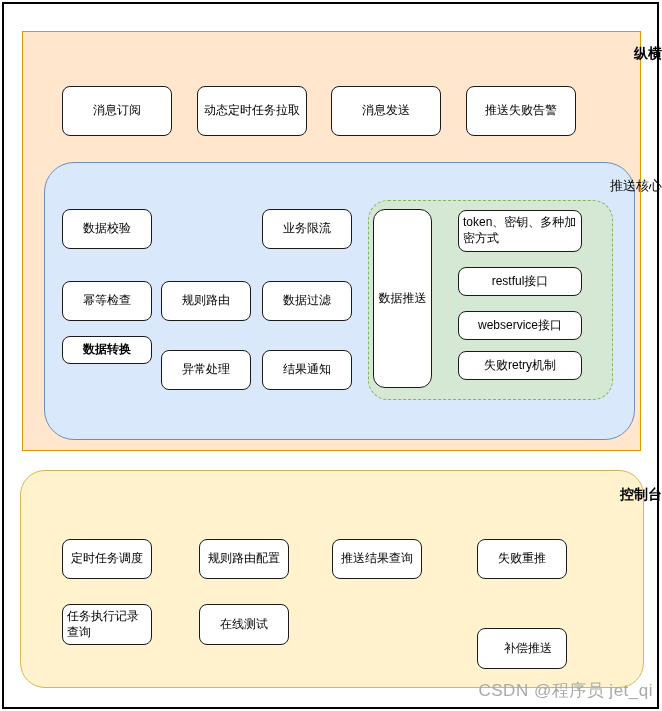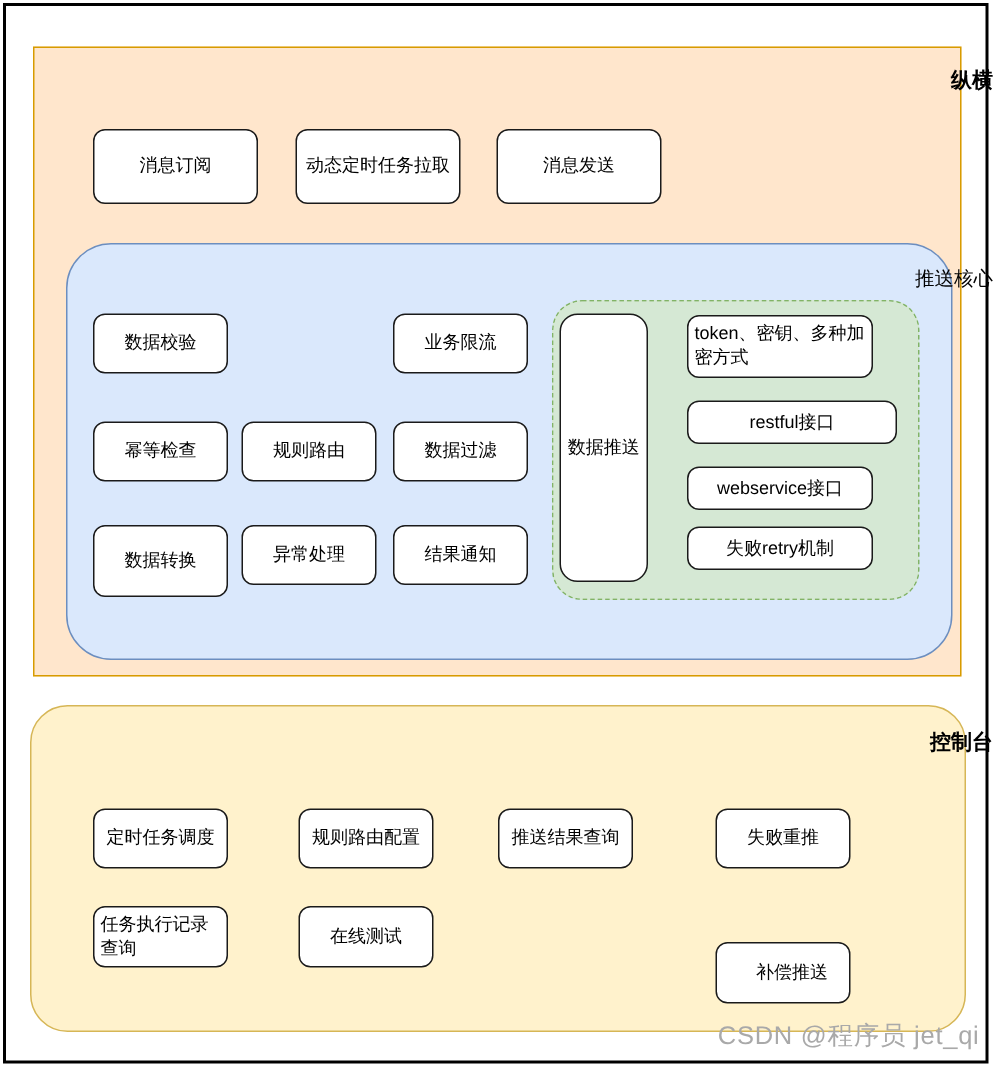--- a/index.html
+++ b/index.html
@@ -80,37 +80,38 @@
 
 <div class="page">
   <div class="frame"></div>
 
   <div class="panel panel-orange"></div>
   <div class="panel-title" style="top:45px;">纵横</div>
 
   <div class="box" style="left:62px;  top:86px; width:110px; height:50px;">消息订阅</div>
   <div class="box" style="left:197px; top:86px; width:110px; height:50px;">动态定时任务拉取</div>
   <div class="box" style="left:331px; top:86px; width:110px; height:50px;">消息发送</div>
+  <div class="box" style="left:466px; top:86px; width:110px; height:50px;">推送失败告警</div>
 
   <div class="panel panel-blue"></div>
   <div class="panel-title regular" style="top:177px;">推送核心</div>
 
   <div class="box" style="left:62px;  top:209px; width:90px; height:40px;">数据校验</div>
   <div class="box" style="left:262px; top:209px; width:90px; height:40px;">业务限流</div>
   <div class="box" style="left:62px;  top:281px; width:90px; height:40px;">幂等检查</div>
   <div class="box" style="left:161px; top:281px; width:90px; height:40px;">规则路由</div>
   <div class="box" style="left:262px; top:281px; width:90px; height:40px;">数据过滤</div>
-  <div class="box" style="left:62px;  top:350px; width:90px; height:48px;">数据转换</div>
+  <div class="box" style="left:62px;  top:336px; width:90px; height:28px;font-weight:bold;">数据转换</div>
   <div class="box" style="left:161px; top:350px; width:90px; height:40px;">异常处理</div>
   <div class="box" style="left:262px; top:350px; width:90px; height:40px;">结果通知</div>
 
   <div class="panel panel-green"></div>
   <div class="box box-tall" style="left:373px; top:209px; width:59px; height:179px;">数据推送</div>
   <div class="box" style="left:458px; top:210px; width:124px; height:42px;">token、密钥、多种加密方式</div>
-  <div class="box" style="left:458px; top:267px; width:140px; height:29px;">restful接口</div>
+  <div class="box" style="left:458px; top:267px; width:124px; height:29px;">restful接口</div>
   <div class="box" style="left:458px; top:311px; width:124px; height:29px;">webservice接口</div>
   <div class="box" style="left:458px; top:351px; width:124px; height:29px;">失败retry机制</div>
 
   <div class="panel panel-yellow"></div>
   <div class="panel-title" style="top:486px;">控制台</div>
 
   <div class="box" style="left:62px;  top:539px; width:90px; height:40px;">定时任务调度</div>
   <div class="box" style="left:199px; top:539px; width:90px; height:40px;">规则路由配置</div>
   <div class="box" style="left:332px; top:539px; width:90px; height:40px;">推送结果查询</div>
   <div class="box" style="left:477px; top:539px; width:90px; height:40px;">失败重推</div>

